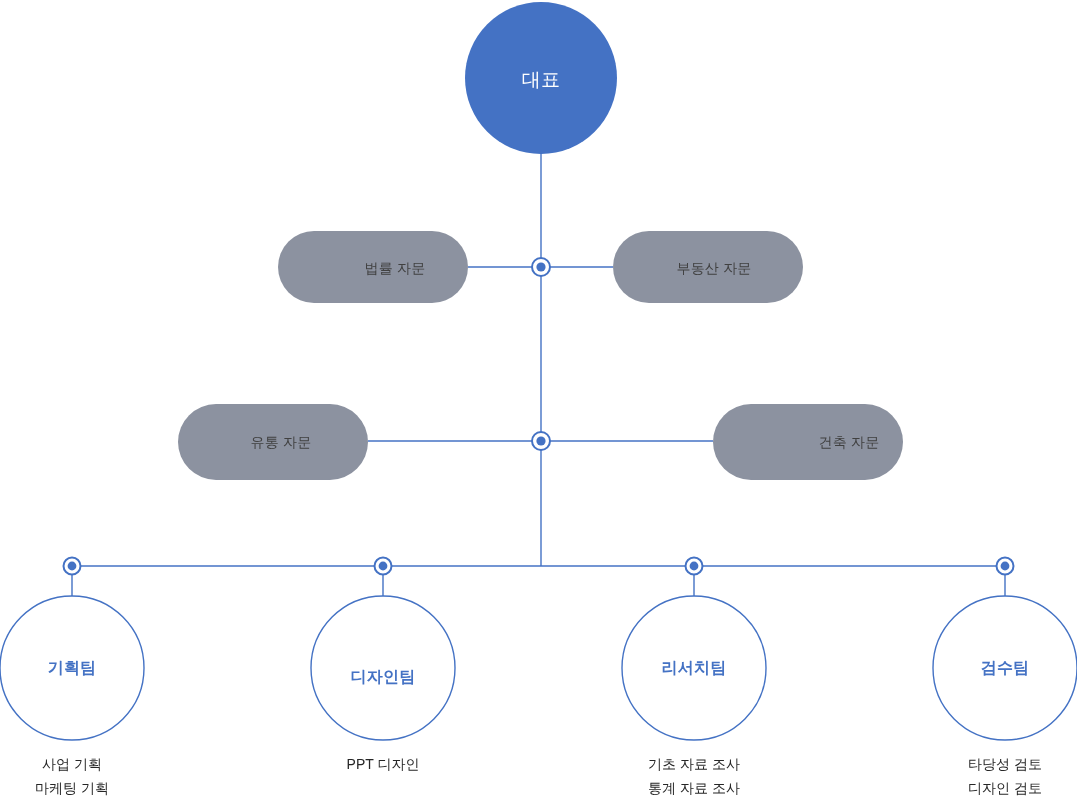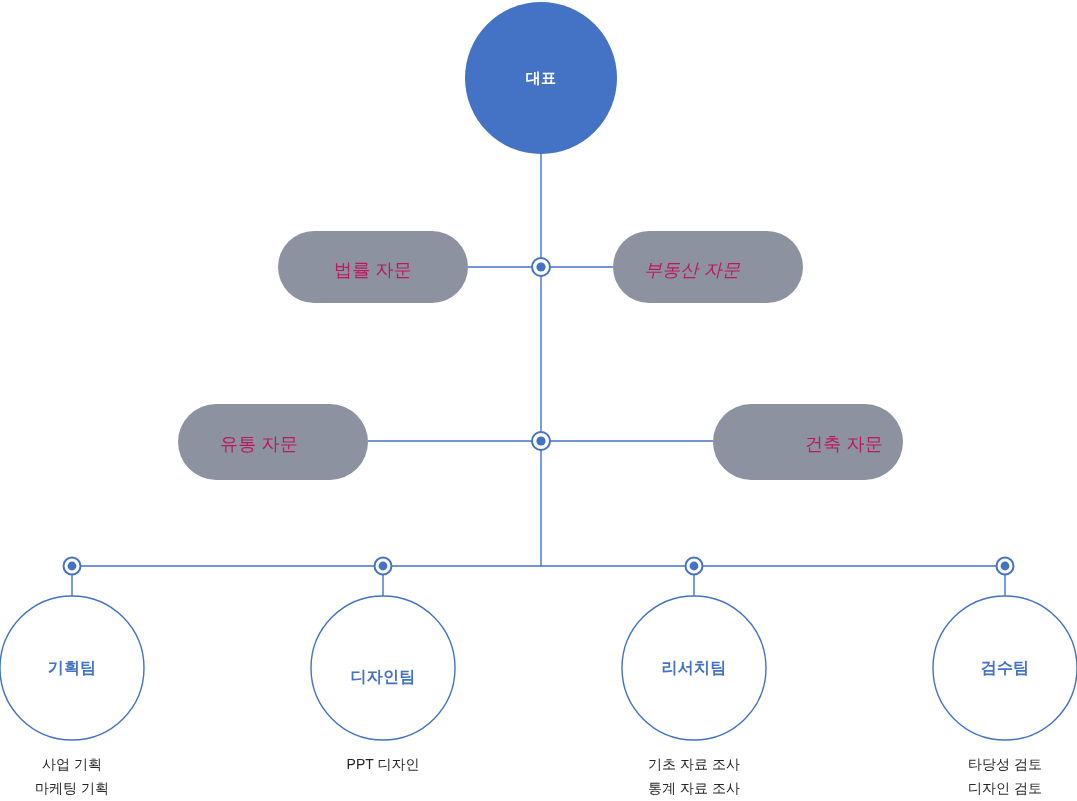--- a/index.html
+++ b/index.html
@@ -28,29 +28,30 @@
   }
   .node-label {
     position: absolute;
     text-align: center;
     white-space: nowrap;
     pointer-events: none;
     line-height: 1.0;
   }
   .root-label {
     color: #ffffff;
-    font-size: 15px;
-    font-weight: 700;
+    font-size: 19px;
+    font-weight: 400;
     letter-spacing: 0.2px;
   }
   .advisor-label {
-    color: #be185d;
-    font-size: 18px;
+    color: #404040;
+    font-size: 14px;
     font-weight: 400;
     letter-spacing: 0.2px;
+    margin-left: 22px;
   }
   .team-label {
     color: #4472C4;
     font-size: 16px;
     font-weight: 700;
     letter-spacing: 0.2px;
   }
   .caption {
     position: absolute;
     text-align: center;
@@ -123,25 +124,25 @@
         <circle cx="1005" cy="566" r="4.4" fill="#4472C4"></circle>
       </g>
     </g>
 
   </svg>
 
   <div class="node-label root-label" style="left:441px; top:70px; width:200px;">대표</div>
 
   <div class="node-label advisor-label" style="left:278px; top:261px; width:190px;">법률 자문</div>
 
-  <div class="node-label advisor-label" style="left:613px; top:261px; width:158px;font-style:italic;">부동산 자문</div>
+  <div class="node-label advisor-label" style="left:613px; top:261px; width:158px;">부동산 자문</div>
 
   <div class="node-label advisor-label" style="left:178px; top:435px; width:162px;">유통 자문</div>
 
-  <div class="node-label advisor-label" style="left:753px; top:435px; width:182px;">건축 자문</div>
+  <div class="node-label advisor-label" style="left:736px; top:435px; width:182px;">건축 자문</div>
 
   <div class="node-label team-label" style="left:-28px; top:660px; width:200px;">기획팀</div>
 
   <div class="node-label team-label" style="left:283px; top:660px; width:200px;margin-top:9px;">디자인팀</div>
 
   <div class="node-label team-label" style="left:594px; top:660px; width:200px;">리서치팀</div>
 
   <div class="node-label team-label" style="left:905px; top:660px; width:200px;">검수팀</div>
 
   <div class="caption" style="left:-28px; top:752px; width:200px;">

